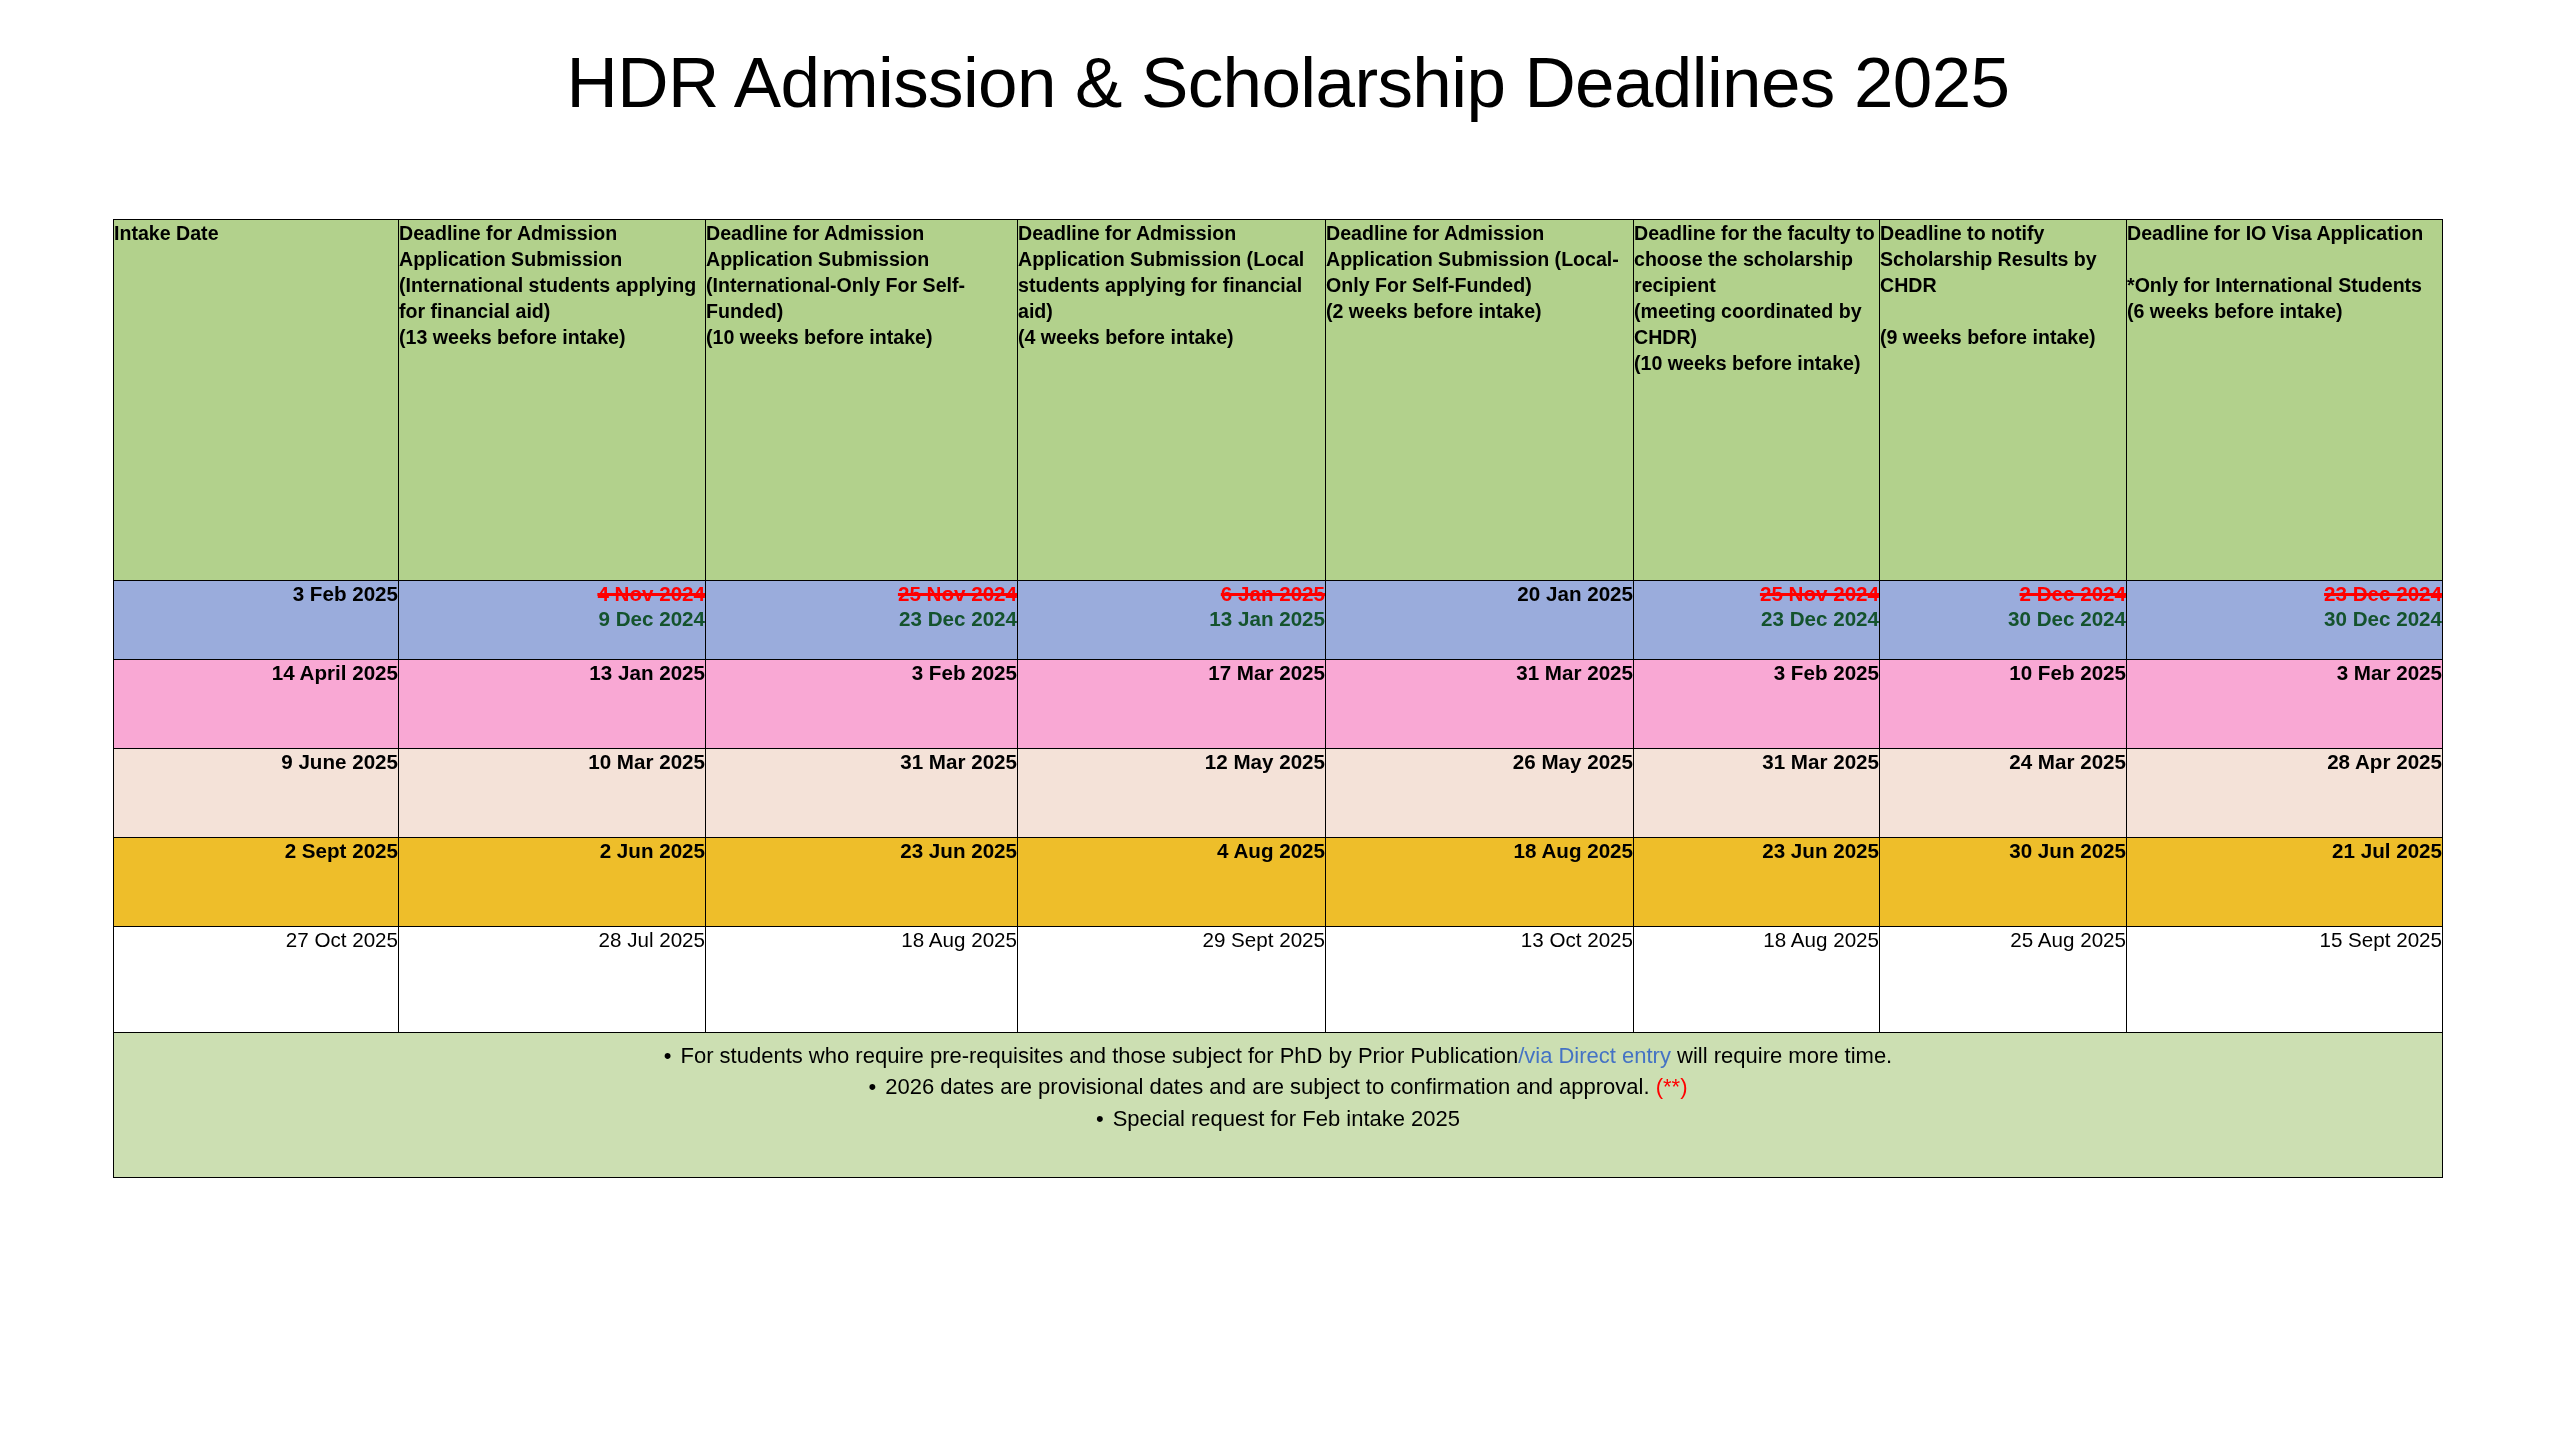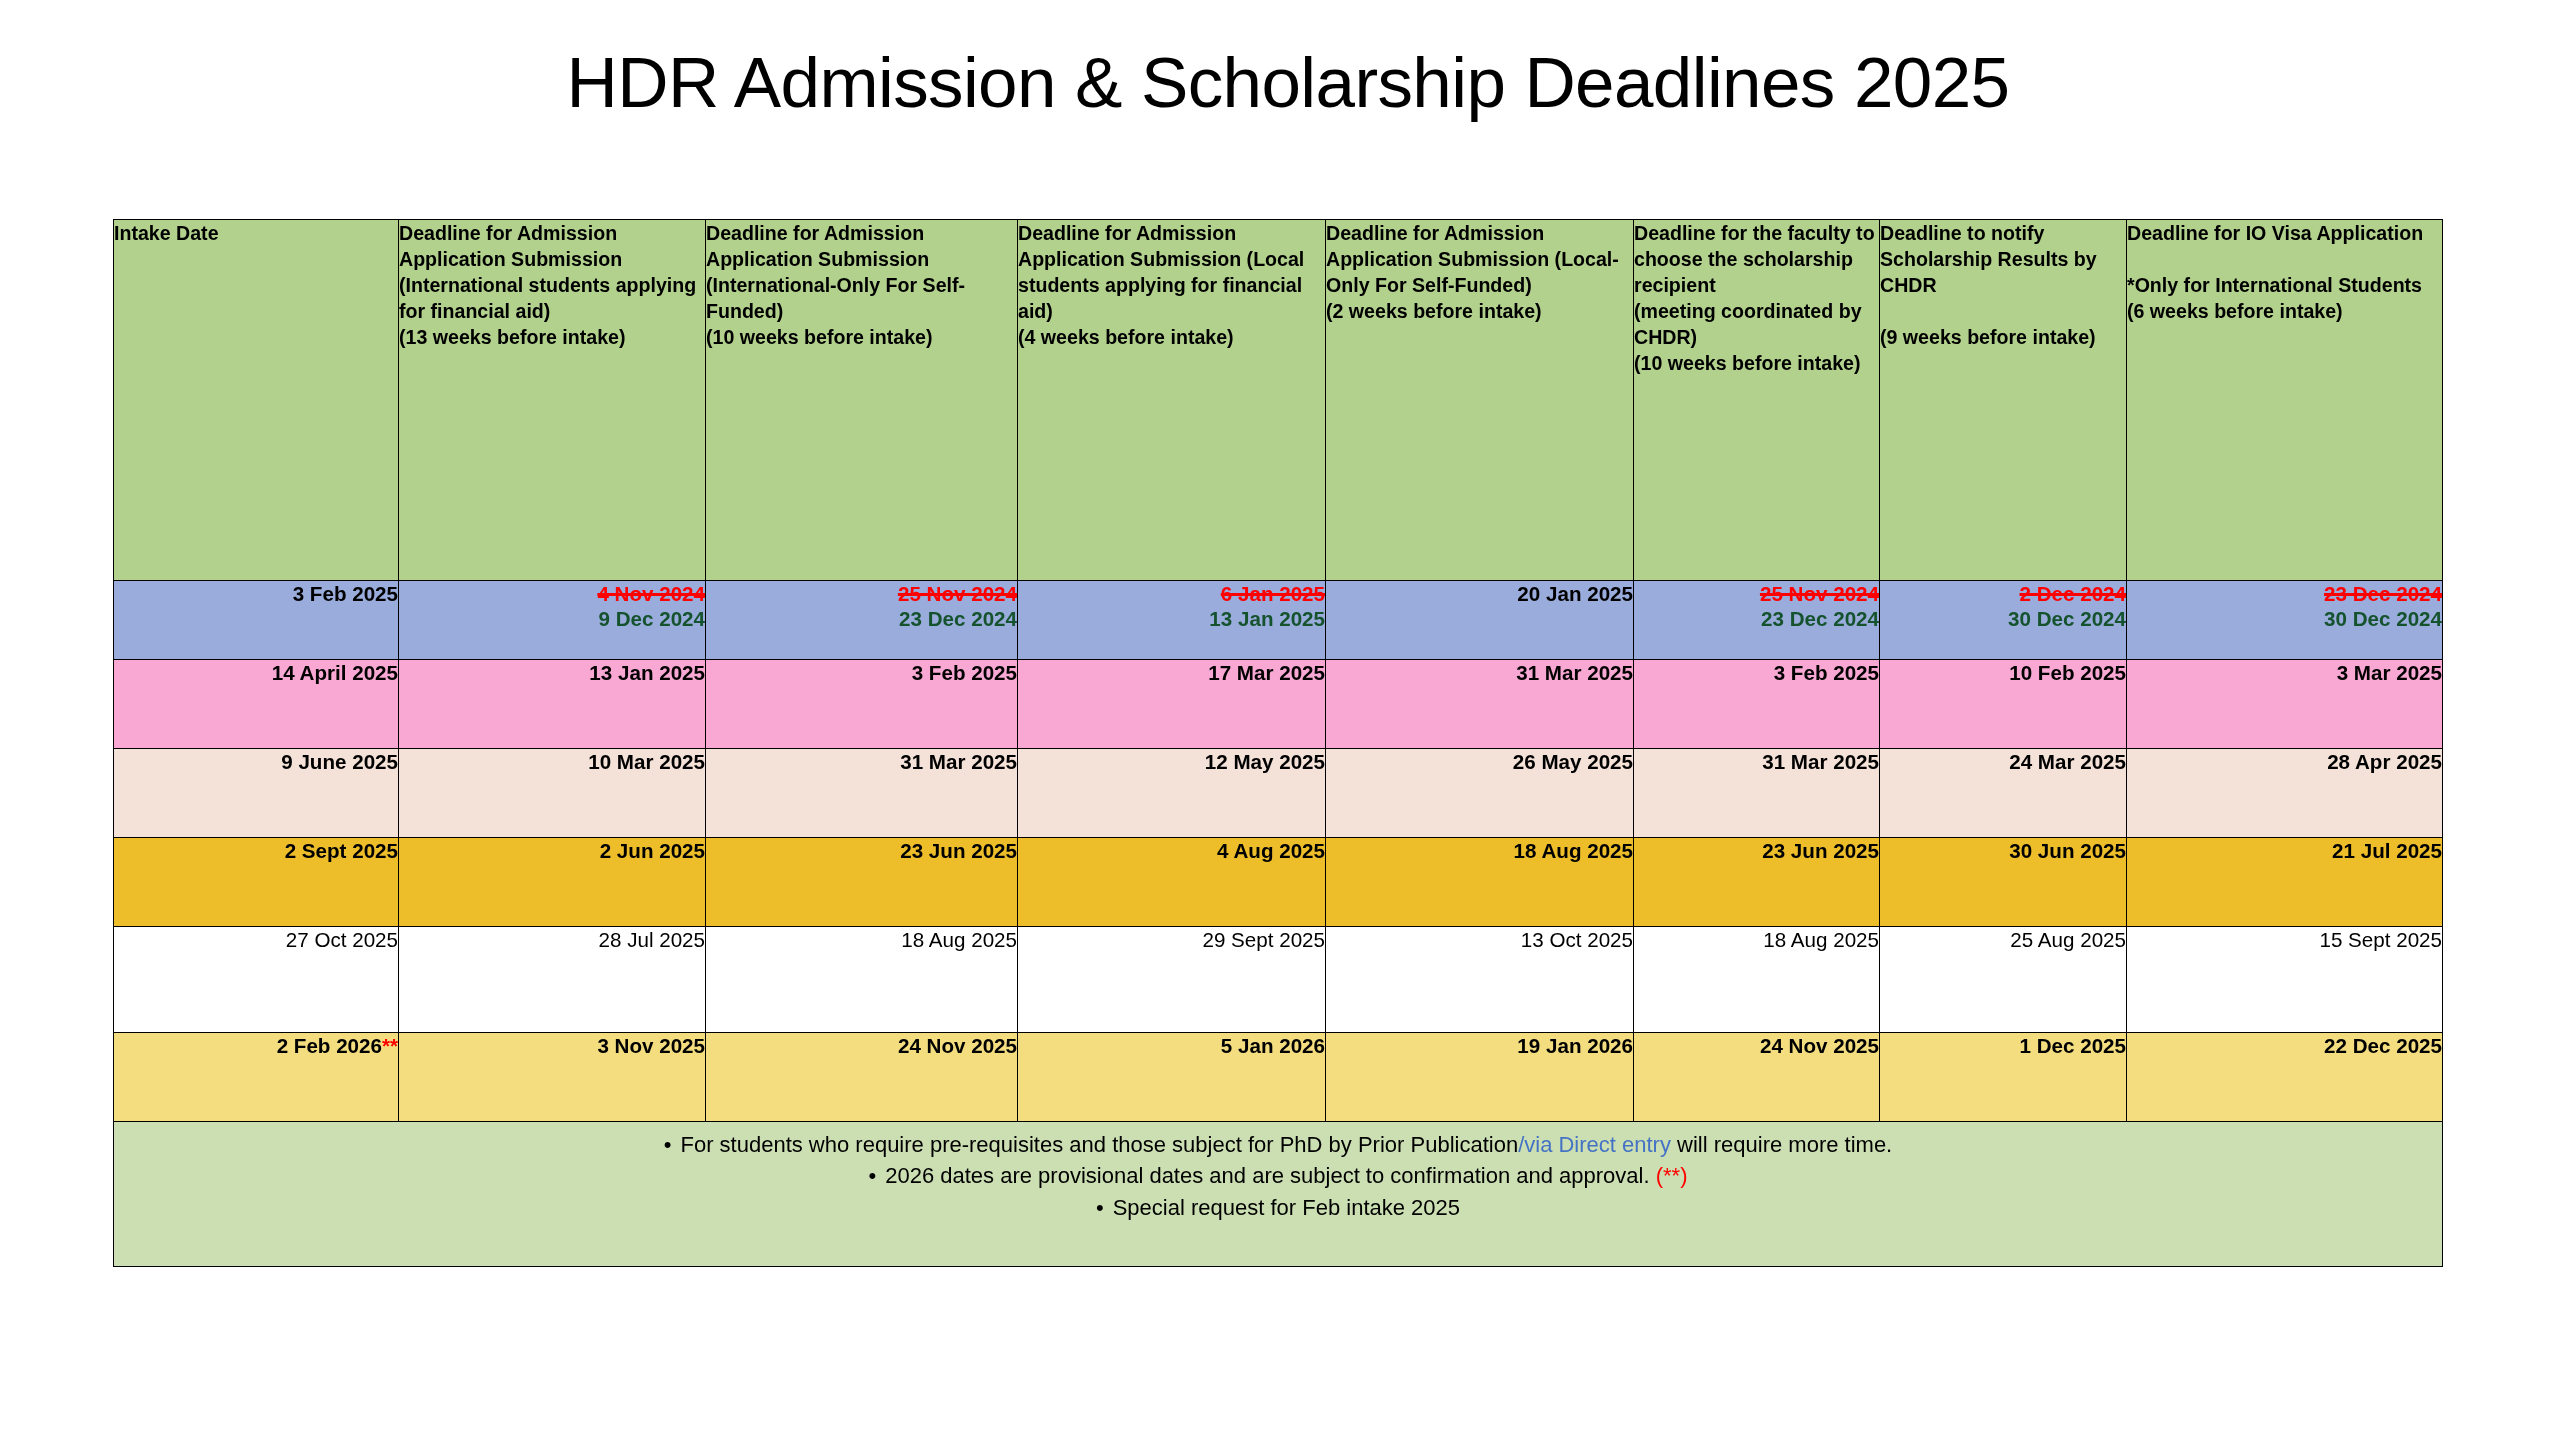--- a/index.html
+++ b/index.html
@@ -231,30 +231,20 @@
         <td>27 Oct 2025</td>
         <td>28 Jul 2025</td>
         <td>18 Aug 2025</td>
         <td>29 Sept 2025</td>
         <td>13 Oct 2025</td>
         <td>18 Aug 2025</td>
         <td>25 Aug 2025</td>
         <td>15 Sept 2025</td>
       </tr>
 
-      <tr class="r-palegold">
-        <td><span>2 Feb 2026</span><span class="asterisk">**</span></td>
-        <td>3 Nov 2025</td>
-        <td>24 Nov 2025</td>
-        <td>5 Jan 2026</td>
-        <td>19 Jan 2026</td>
-        <td>24 Nov 2025</td>
-        <td>1 Dec 2025</td>
-        <td>22 Dec 2025</td>
-      </tr>
 
       <tr id="footer-notes">
         <td colspan="8">
 
           <span class="note-line">
             <span class="bullet">•</span><span>For students who require pre-requisites and those subject for PhD by Prior Publication</span><span class="blue-text">/via Direct entry</span><span> will require more time.</span>
           </span>
 
           <span class="note-line">
             <span class="bullet">•</span><span>2026 dates are provisional dates and are subject to confirmation and approval. </span><span class="red-text">(**)</span>

